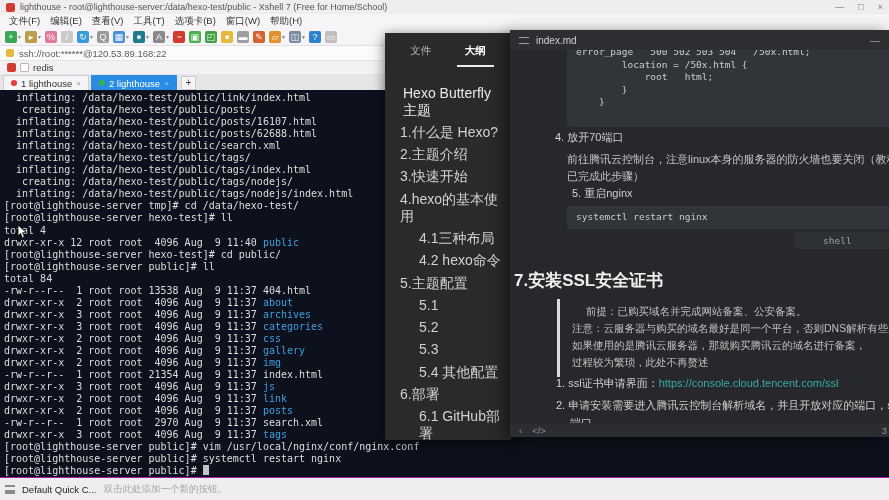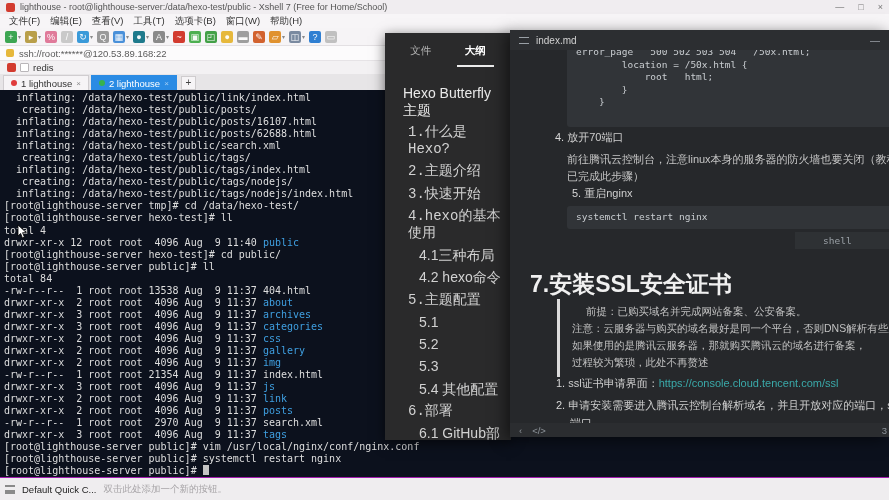--- a/index.html
+++ b/index.html
@@ -62,21 +62,21 @@
   
   .toc-panel{position:absolute;left:385px;top:33px;width:126px;height:407px;
              background:#2a2a2b;box-shadow:0 3px 12px rgba(0,0,0,.6);z-index:5;
              color:#d2d2d2;overflow:hidden;}
   .toc-tabs{display:flex;justify-content:space-evenly;padding-top:11px;font-size:10.5px;color:#b5b5b5;}
   .toc-tab{padding:0 8px 7px;}
   .toc-tab.active{color:#fff;border-bottom:2px solid #ececec;font-weight:bold;}
   .toc-list{margin-top:15px;font-size:14px;}
   .toc-item{padding:2.6px 6px 2.6px 18px;line-height:1.22;}
   .toc-item.lv0{color:#e9e9e9;}
-  .toc-item.lv1{padding-left:23px;font-family:Liberation Mono, monospace;}
+  .toc-item.lv1{padding-left:15px;}
   .toc-item.lv2{padding-left:34px;}
   .toc-item.lv3{padding-left:38px;}
 
   
   .md-panel{position:absolute;left:510px;top:30px;width:379px;height:407px;
             background:#26282b;box-shadow:-4px 3px 14px rgba(0,0,0,.55);z-index:6;
             display:flex;flex-direction:column;color:#cfcfcf;overflow:hidden;}
   .md-header{height:20px;background:#2c2e31;display:flex;align-items:center;gap:7px;
              padding:0 9px;font-size:10px;color:#d2d2d2;flex:0 0 auto;}
   .md-menu-ic{width:10px;height:7px;border-top:1.5px solid #9aa0a6;border-bottom:1.5px solid #9aa0a6;}
@@ -90,21 +90,21 @@
   .num{color:#d8d8d8;}
   .md-li-4{position:absolute;top:80px;left:45px;right:0;white-space:nowrap;}
   .md-li-4 .body{margin-left:12px;margin-top:6px;line-height:17px;color:#c6c6c6;}
   .md-li-5{position:absolute;top:136px;left:62px;white-space:nowrap;text-align:center;}
   .shell-badge{position:absolute;top:182px;left:285px;width:120px;background:#2e3134;
                color:#9aa0a6;font-family:"DejaVu Sans Mono",monospace;font-size:9.5px;
                padding:3px 0 3px 28px;}
   .browser-line{position:absolute;top:199px;left:20px;white-space:nowrap;}
   .browser-line .lbl{font-weight:bold;color:#e6e6e6;}
   .mdlink{color:var(--link-teal);text-decoration:none;}
-  .md-h1{position:absolute;top:219px;left:20px;font-size:23px;font-weight:bold;color:#f0f0f0;}
+  .md-h1{position:absolute;top:219px;left:4px;font-size:17px;font-weight:bold;color:#f0f0f0;}
   .blockquote{position:absolute;top:249px;left:47px;right:0;border-left:3px solid #dcdcdc;
               padding:4px 0 6px 12px;font-size:10.5px;color:#c2c2c2;}
   .qline{line-height:17px;white-space:nowrap;}
   .qline.first{padding-left:14px;}
   .md-ssl{position:absolute;top:327px;left:46px;right:0;}
   .mditem{margin-bottom:9px;white-space:nowrap;line-height:13px;}
   .mditem .cont{margin-left:14px;margin-top:5px;}
   .md-footer{position:absolute;left:0;right:0;bottom:0;height:14px;background:#2b2d30;
              display:flex;align-items:center;gap:10px;padding:0 4px 0 9px;
              font-size:9.5px;color:#8e959b;z-index:3;}

